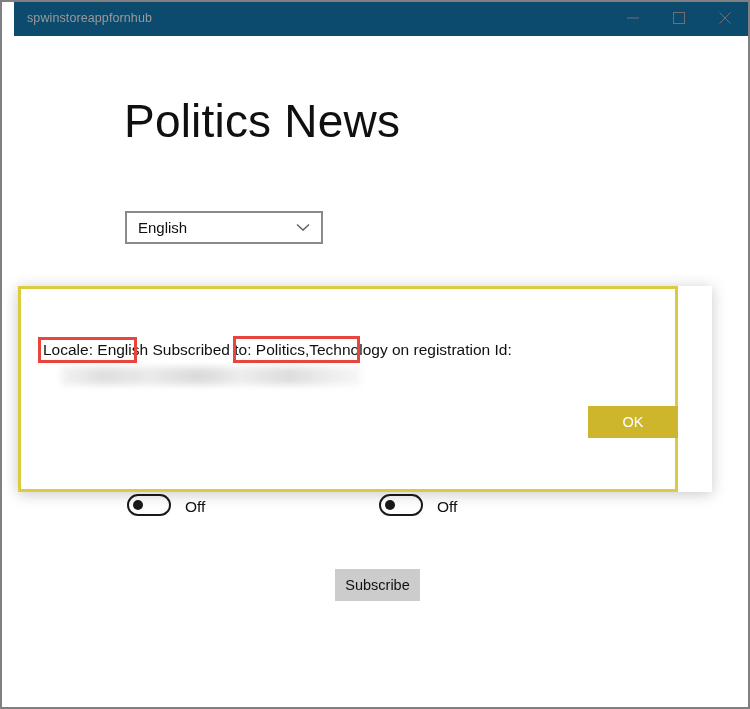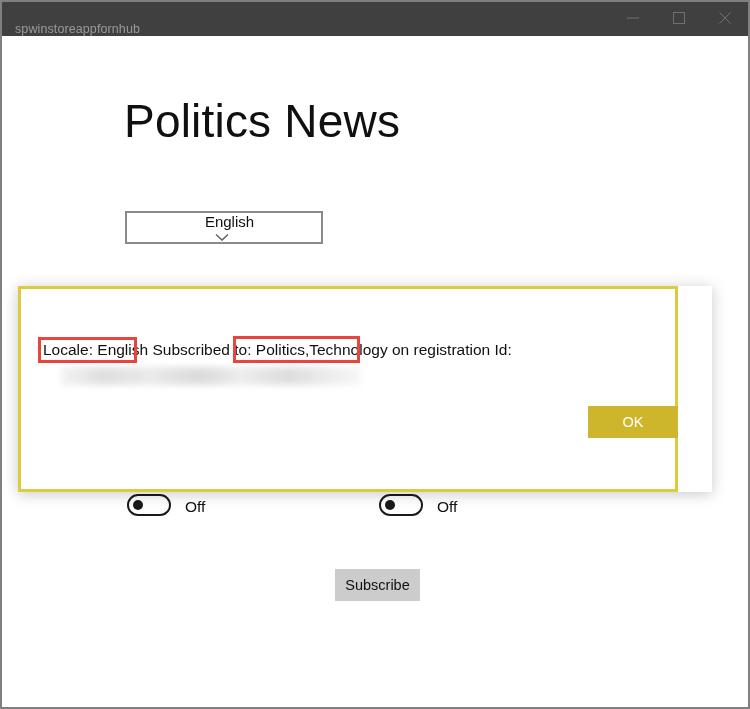--- a/index.html
+++ b/index.html
@@ -23,27 +23,27 @@
     height: 709px;
     box-sizing: border-box;
     border: 2px solid #808080;
     background: #ffffff;
     overflow: hidden;
   }
 
   
   .titlebar {
     position: absolute;
-    left: 0;
+    left: 12px;
     top: 0;
     right: 0;
     height: 34px;
-    background: #404040;
-    display: flex;
-    align-items: flex-end;
+    background: #0c4a6e;
+    display: flex;
+    align-items: flex-start;
   }
   .titlebar-text {
     margin-left: 13px;
     margin-top: 9px;
     font-size: 12.5px;
     color: #9a9a9a;
     letter-spacing: 0.1px;
     white-space: nowrap;
   }
   .window-controls {
@@ -87,21 +87,20 @@
     position: absolute;
     left: 123px;
     top: 175px;
     width: 198px;
     height: 33px;
     box-sizing: border-box;
     border: 2px solid #8a8a8a;
     background: #ffffff;
     display: flex;
     align-items: center;
-    flex-direction: column;
   }
   .locale-value {
     margin-left: 11px;
     font-size: 15px;
     color: #101010;
     flex: 1;
     white-space: nowrap;
     overflow: hidden;
   }
   .chevron {

